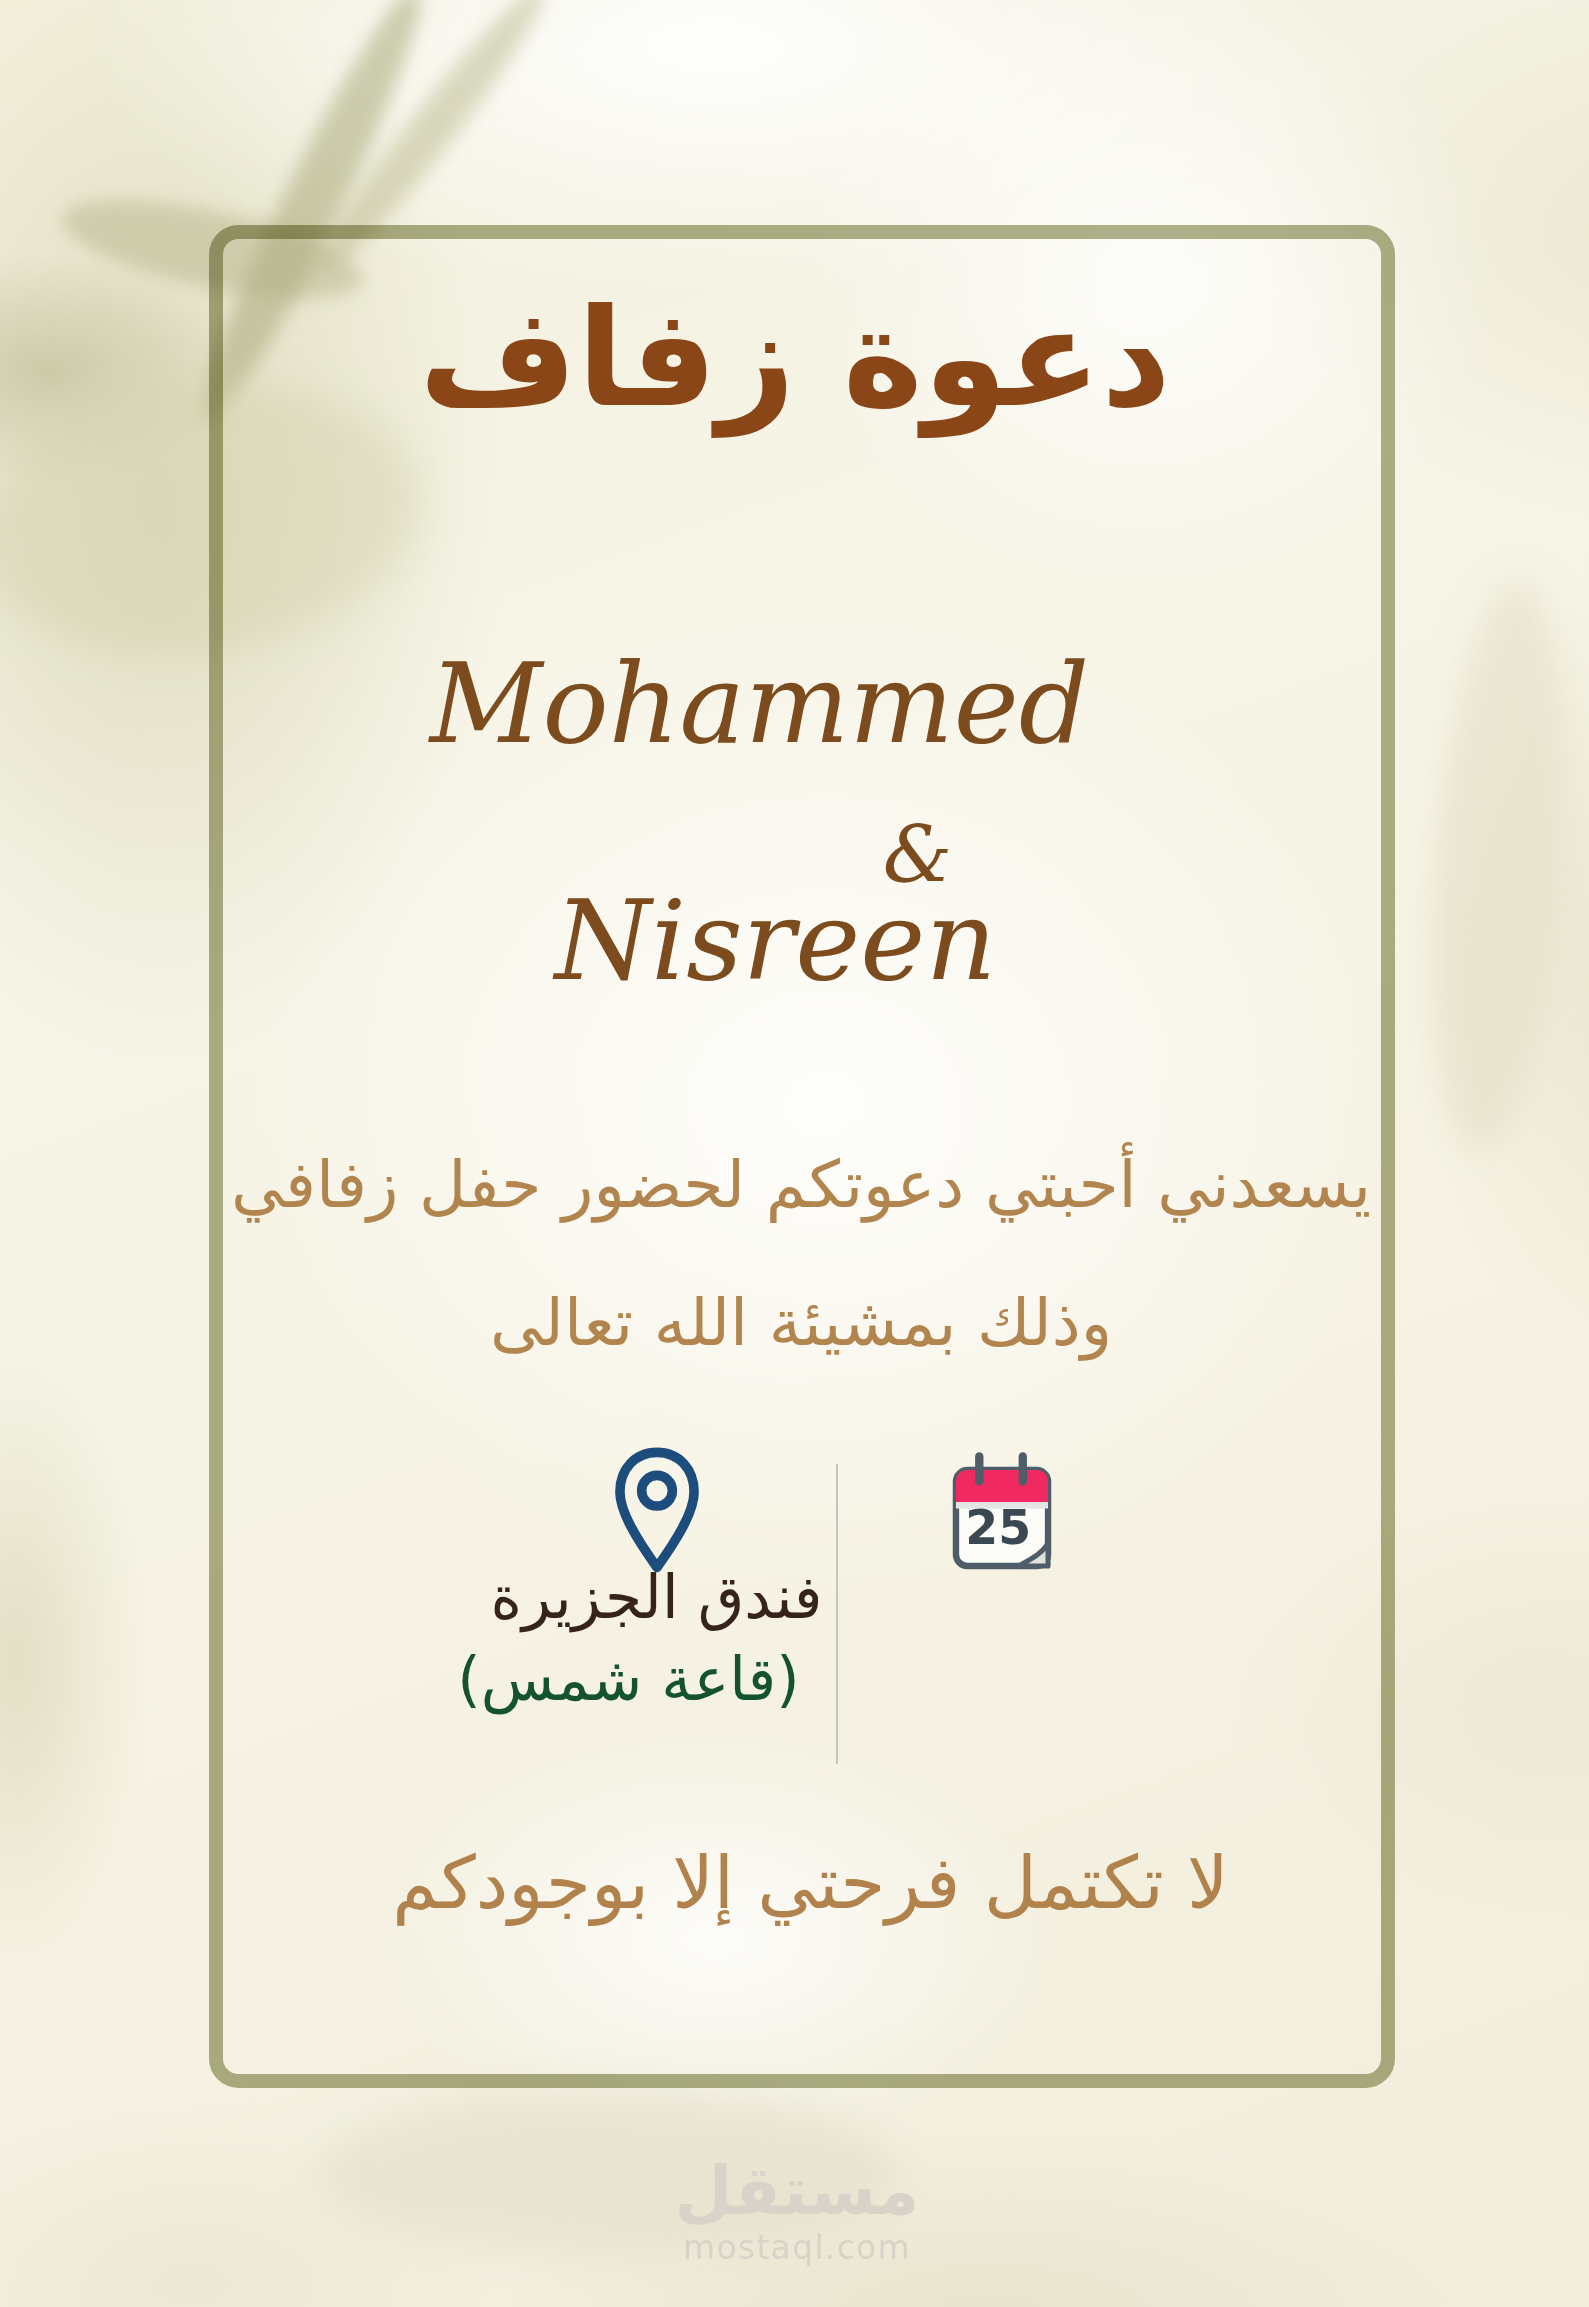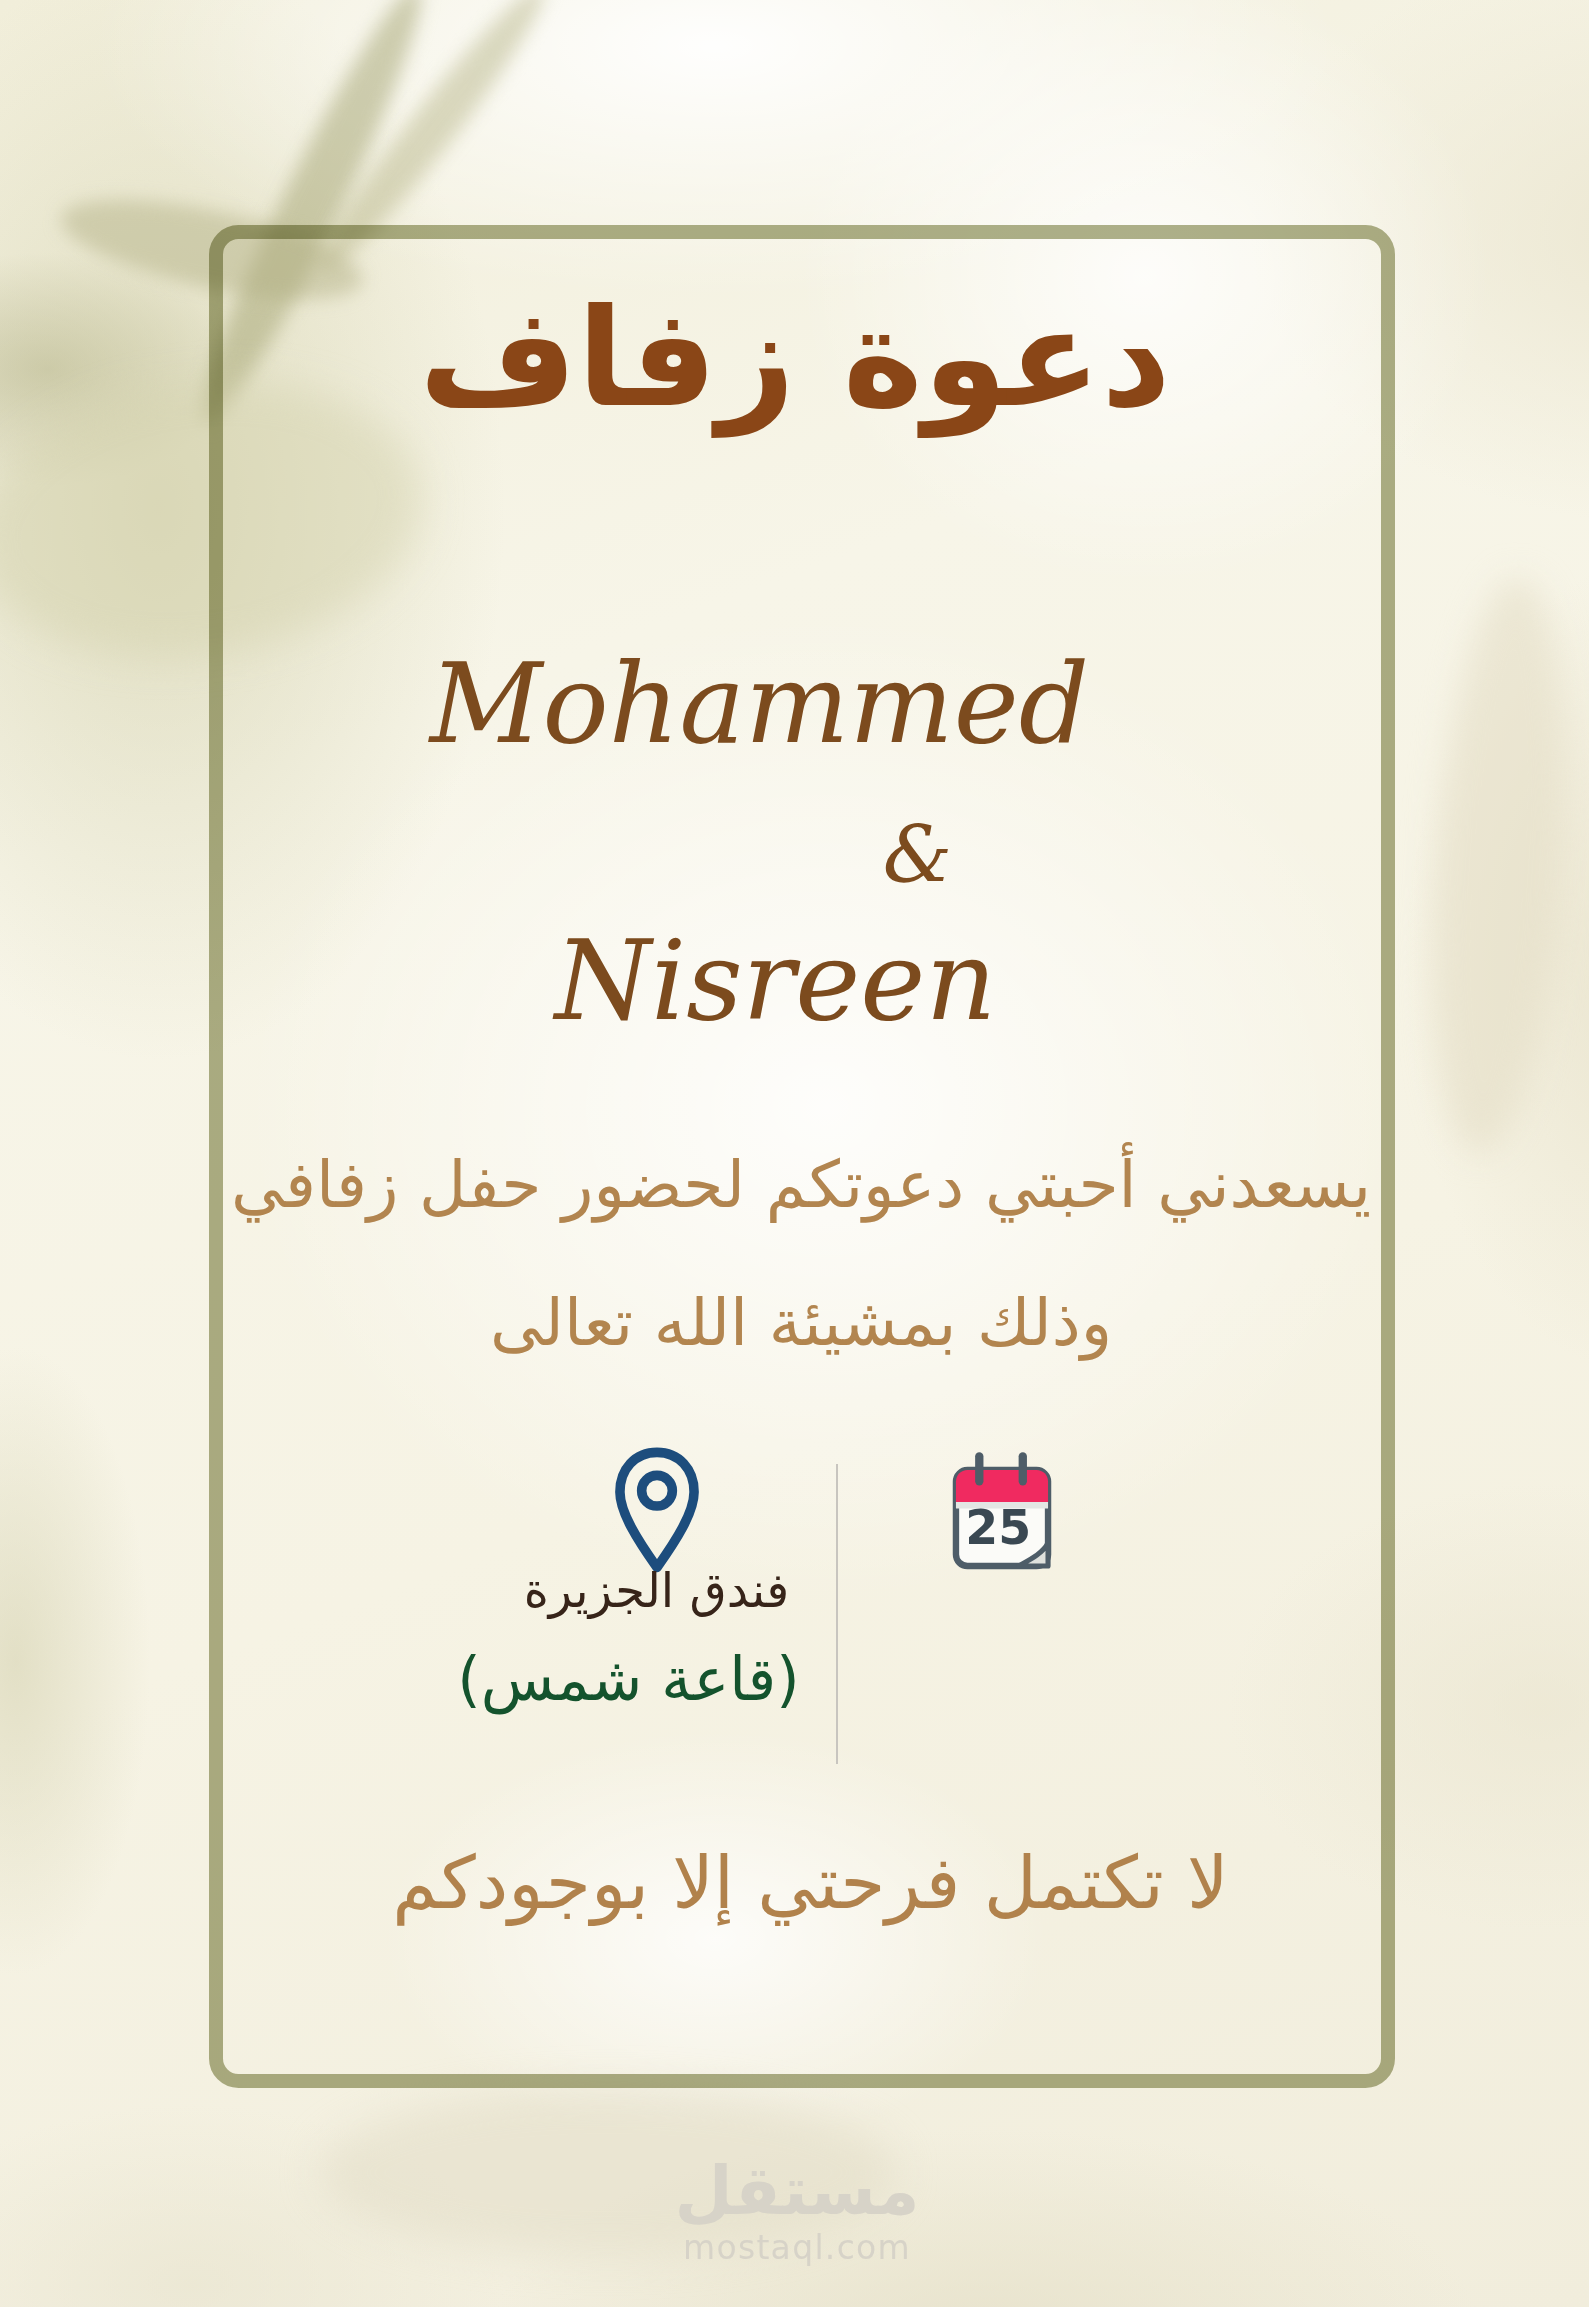--- a/index.html
+++ b/index.html
@@ -45,23 +45,23 @@
   .ar{direction:rtl;unicode-bidi:isolate;}
   .center-abs{position:absolute;text-align:center;}
   .title{
     left:0;top:256px;width:1590px;
     font-size:136px;font-weight:bold;color:#8a4617;line-height:1.5;
     letter-spacing:-1.3px;
   }
   .script{font-family:"DejaVu Serif", serif;font-style:italic;color:#7c4b1e;}
   .groom{left:0;top:633px;width:1519px;font-size:110px;line-height:1.3;}
   .amp{left:0;top:809px;width:1835px;font-size:78px;line-height:1.2;}
-  .bride{left:0;top:870px;width:1551px;font-size:110px;line-height:1.3;margin-top:40px;}
+  .bride{left:0;top:870px;width:1551px;font-size:110px;line-height:1.3;}
   .message{left:0;top:1116px;width:1602px;font-size:65px;color:#b2854f;line-height:2.12;}
-  .venue-name{left:336px;top:1562px;width:641px;font-size:48px;color:#372419;}
+  .venue-name{left:336px;top:1562px;width:641px;font-size:60px;color:#372419;}
   .venue-hall{left:308px;top:1644px;width:641px;font-size:60px;color:#14532d;}
   .event-day{left:699px;top:1562px;width:641px;font-size:60px;color:#372419;}
   .event-date{left:699px;top:1638px;width:641px;font-size:68px;color:#3a2620;font-family:"DejaVu Sans", sans-serif;}
   .closing{left:32px;top:1840px;width:1557px;font-size:73px;color:#b1824c;}
   .divider{position:absolute;left:836px;top:1464px;width:1.9px;height:300px;background:#c8c5bf;}
   
   .pin-icon{position:absolute;left:612px;top:1446px;width:90px;height:131px;}
   .cal-icon{position:absolute;left:947px;top:1447px;width:110px;height:128px;}
   
   .wm-brand{left:0;top:2152px;width:1594px;font-size:67px;font-weight:bold;color:#d7d3c8;}

